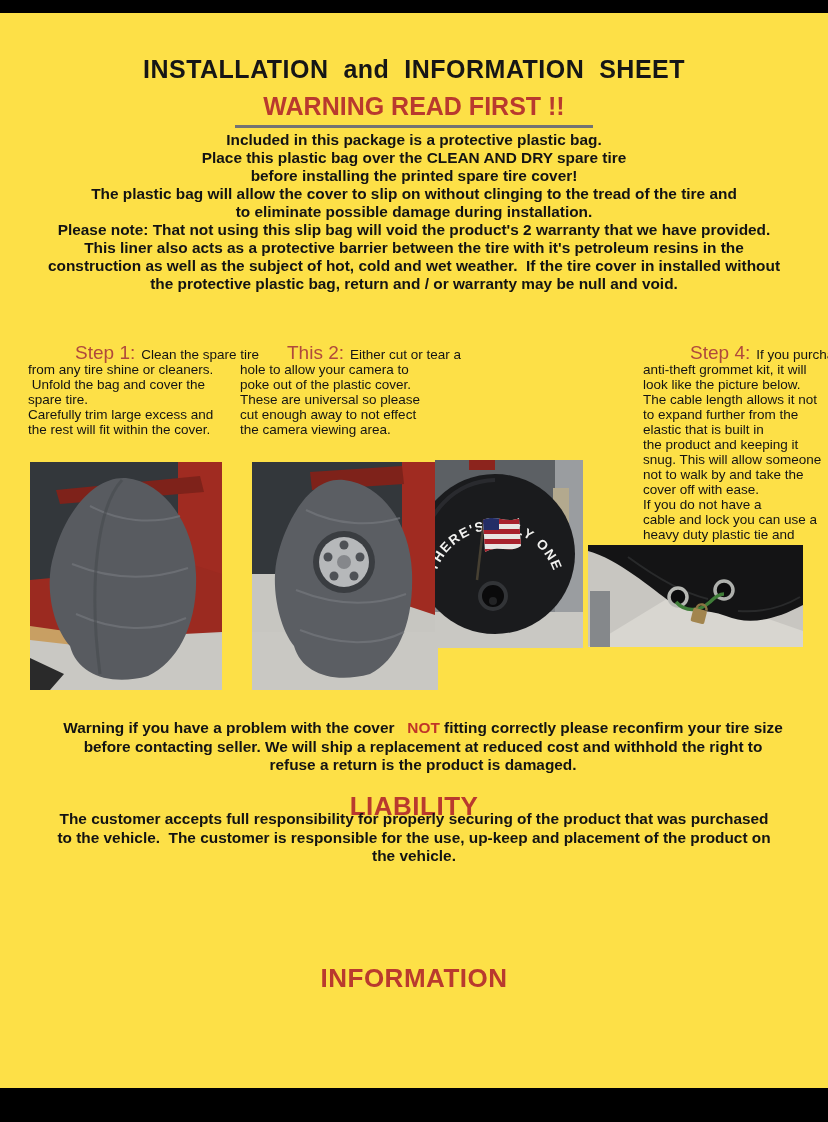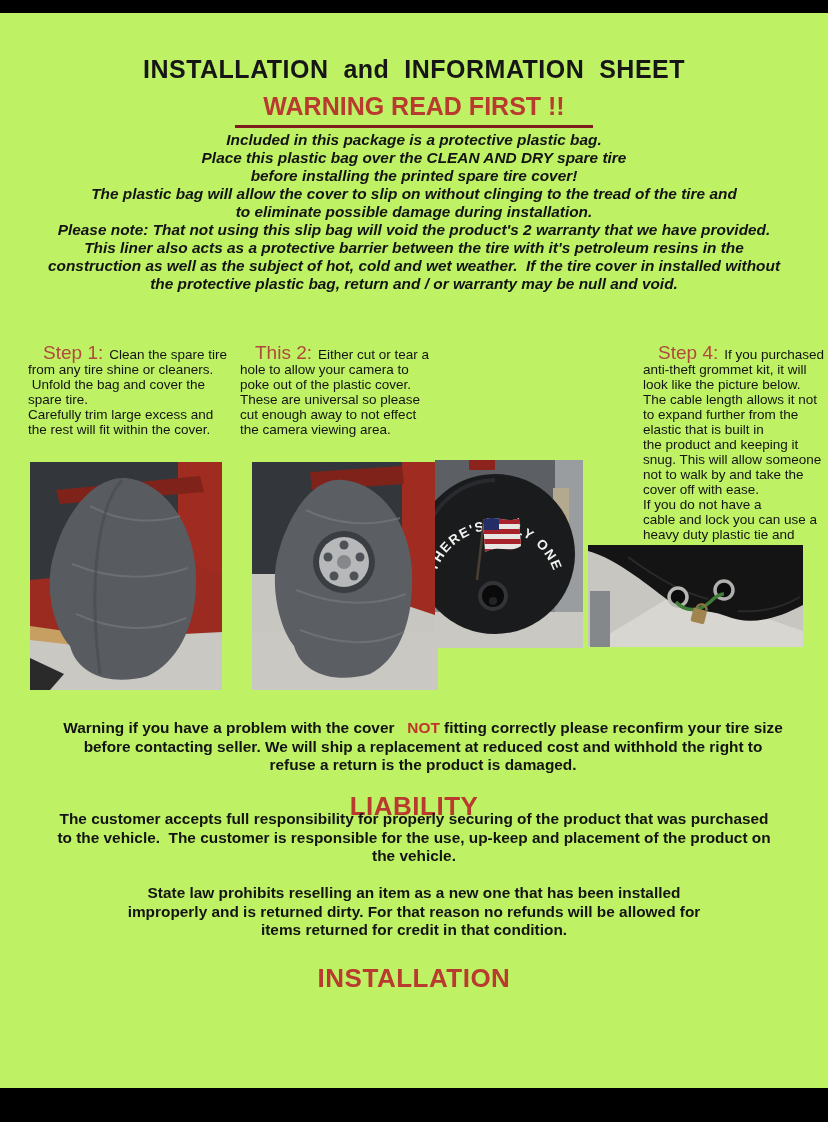--- a/index.html
+++ b/index.html
@@ -1,48 +1,47 @@
 <!DOCTYPE html>
 <html><head>
 <meta charset="utf-8">
 <style>
   html,body{margin:0;padding:0;background:#ffffff;}
   .sheet{
     position:relative;width:828px;height:1122px;overflow:hidden;
-    background:#bef264;
+    background:#fde047;
     font-family:"Liberation Sans",sans-serif;
     color:#131313;
   }
   .abs{position:absolute;}
   .letterbox{left:0;width:828px;background:#000;}
   .page-title{
     top:55px;left:0;width:828px;text-align:center;
     font-size:25px;font-weight:bold;letter-spacing:0.5px;
     white-space:pre;color:#161616;
   }
   .warning-heading{
     top:92px;left:0;width:828px;text-align:center;
   }
   .warning-heading span{
     display:inline-block;
     font-size:25px;font-weight:bold;color:#b93a2e;
-    border-bottom:3px solid #7f1d1d;
+    border-bottom:3px solid #737373;
     padding:0 28px 4px 28px;white-space:pre;
   }
   .intro{
     top:131px;left:8px;width:812px;text-align:center;
     font-size:15.4px;font-weight:bold;line-height:18px;
     white-space:pre-wrap;
-    font-style:italic;
   }
   .step{
     top:330px;white-space:pre;line-height:15px;font-size:13.5px;
   }
   .step-label{
-    font-size:19px;font-weight:400;color:#b0493c;margin-right:6px;
+    font-size:19px;font-weight:400;color:#b0493c;margin-right:6px;margin-left:32px;
   }
   .fit-warning{
     top:719px;left:33px;width:780px;text-align:center;
     font-size:15.4px;font-weight:bold;line-height:18.5px;
     white-space:pre-wrap;
   }
   .fit-warning .not{color:#c03528;}
   .red-heading{
     left:0;width:828px;text-align:center;
     font-size:26px;font-weight:bold;color:#b93a2e;letter-spacing:0.5px;margin-top:8px;
@@ -200,21 +199,18 @@
   </div>
 
   <div class="abs fit-warning"><span>Warning if you have a problem with the cover   </span><span class="not">NOT</span><span> fitting correctly please reconfirm your tire size
 before contacting seller. We will ship a replacement at reduced cost and withhold the right to
 refuse a return is the product is damaged.</span></div>
 
   <div class="abs red-heading" style="top:783px;">LIABILITY</div>
   <div class="abs center-para" style="top:810px;">The customer accepts full responsibility for properly securing of the product that was purchased
 to the vehicle.  The customer is responsible for the use, up-keep and placement of the product on
 the vehicle.</div>
-  <div class="abs center-para" style="top:884px;">State law prohibits reselling an item as a new one that has been installed
-improperly and is returned dirty. For that reason no refunds will be allowed for
-items returned for credit in that condition.</div>
-
-  <div class="abs red-heading" style="top:955px;">INSTALLATION</div>
+
+  <div class="abs red-heading" style="top:955px;">INFORMATION</div>
 
   <div class="abs letterbox" style="top:1088px;height:34px;"></div>
 
 </div>
 
 </body></html>

